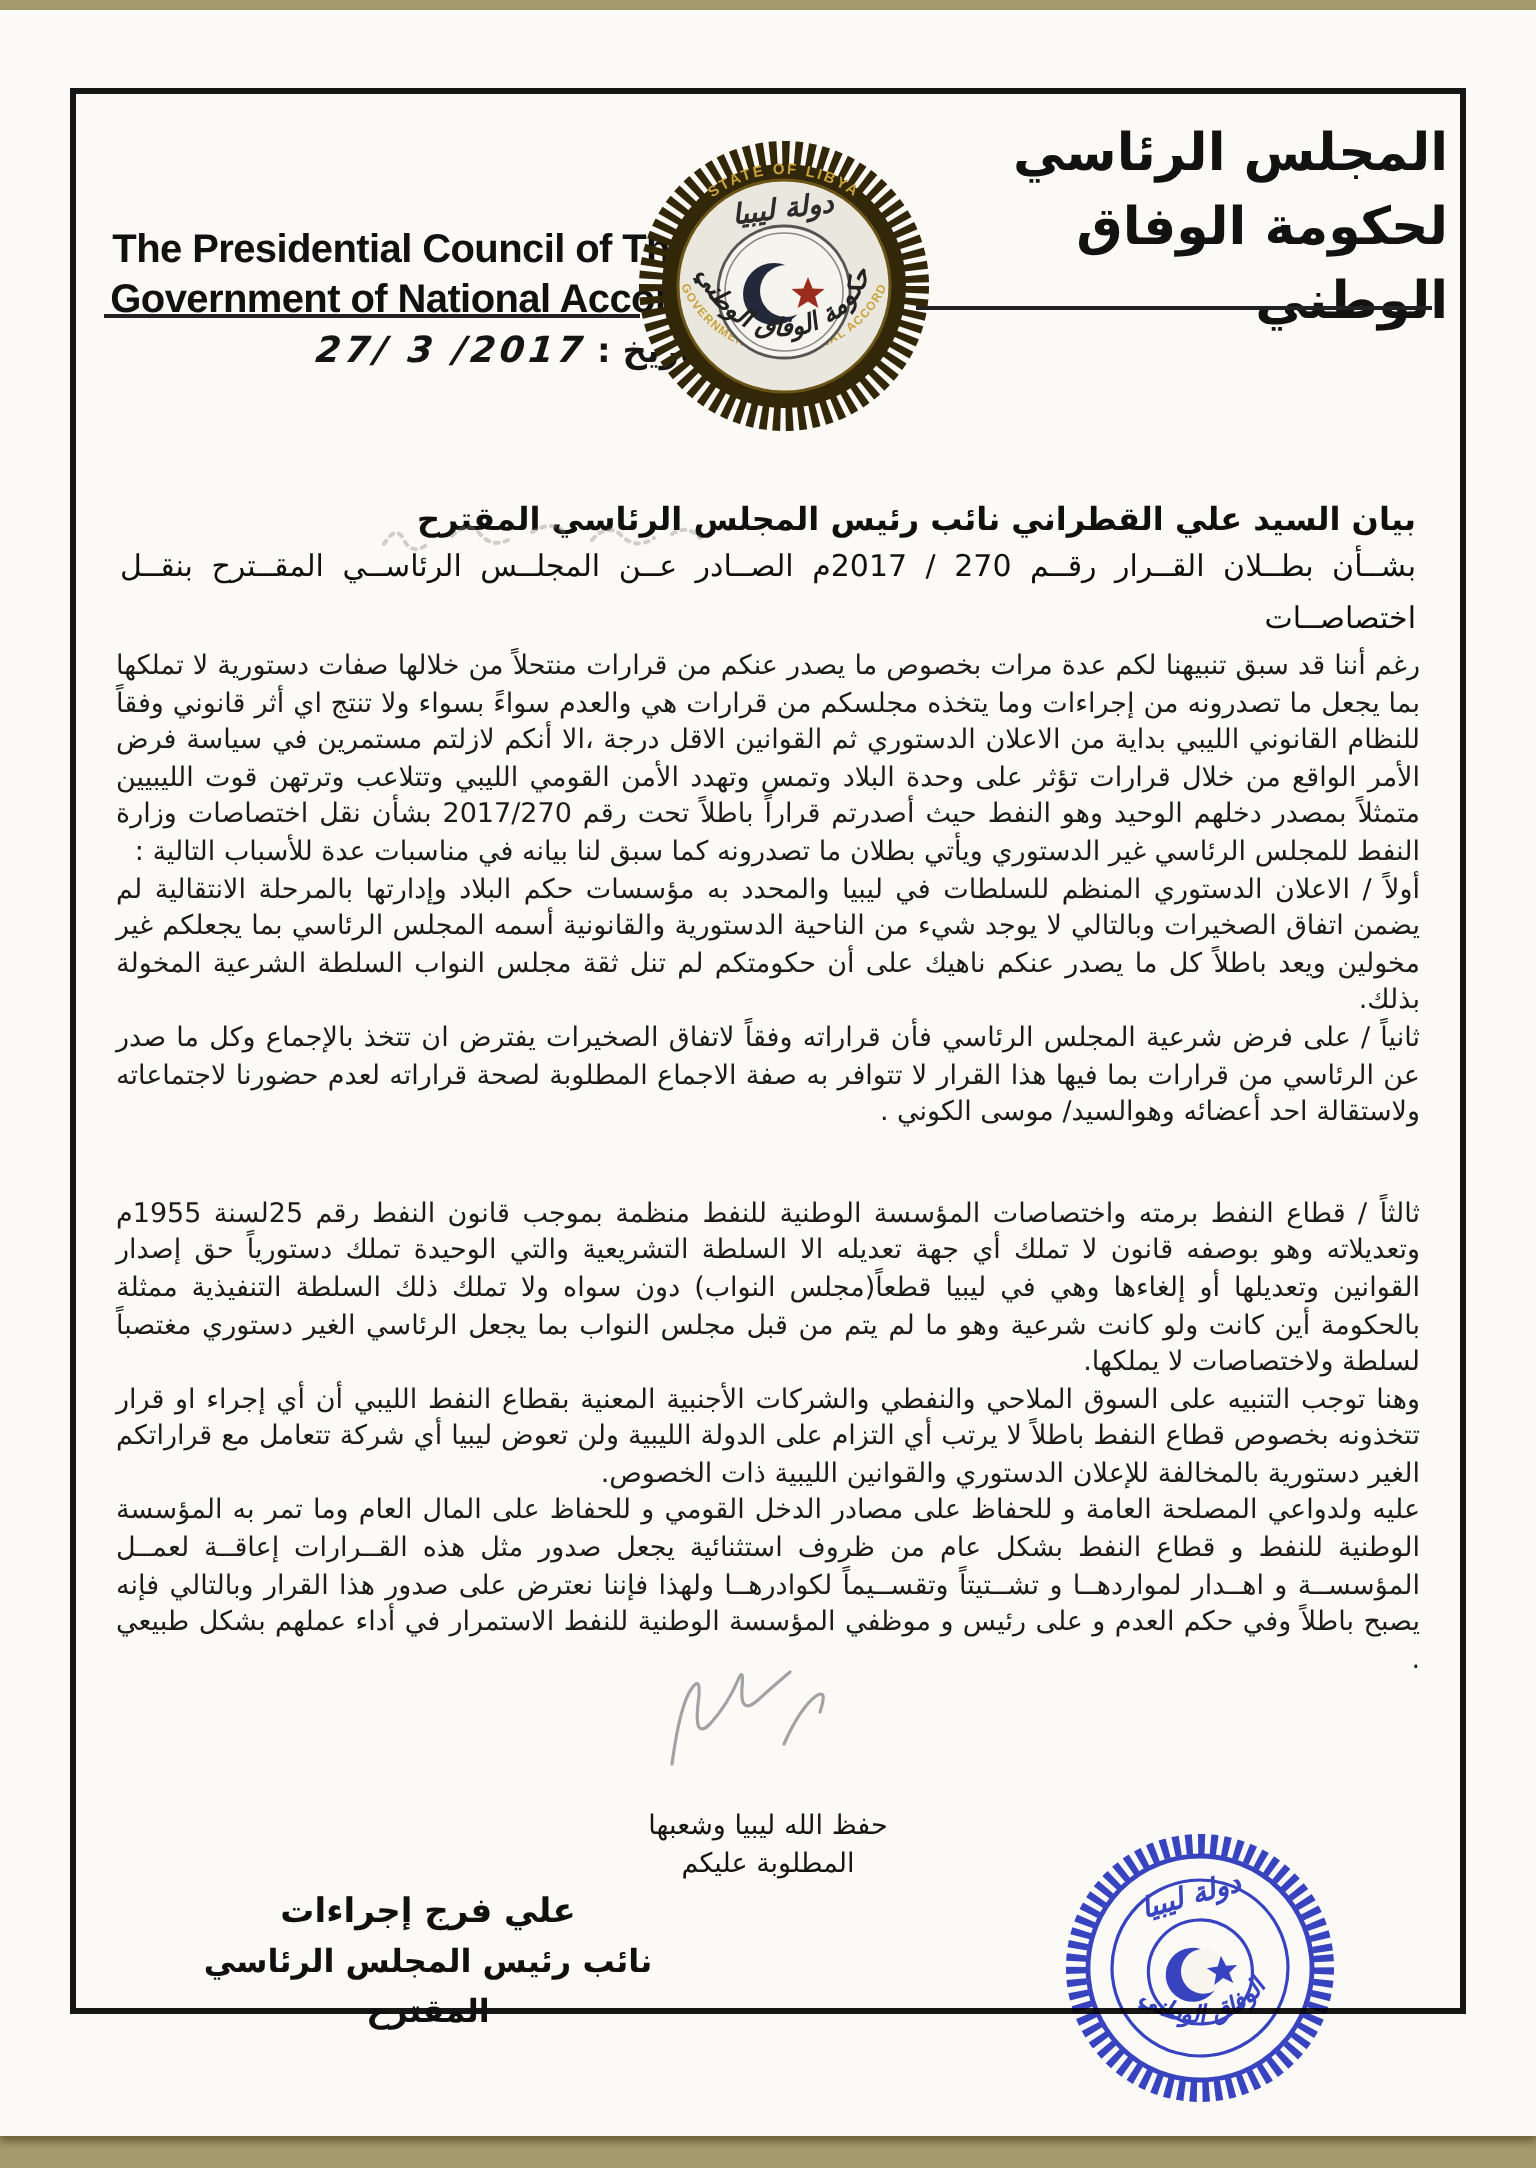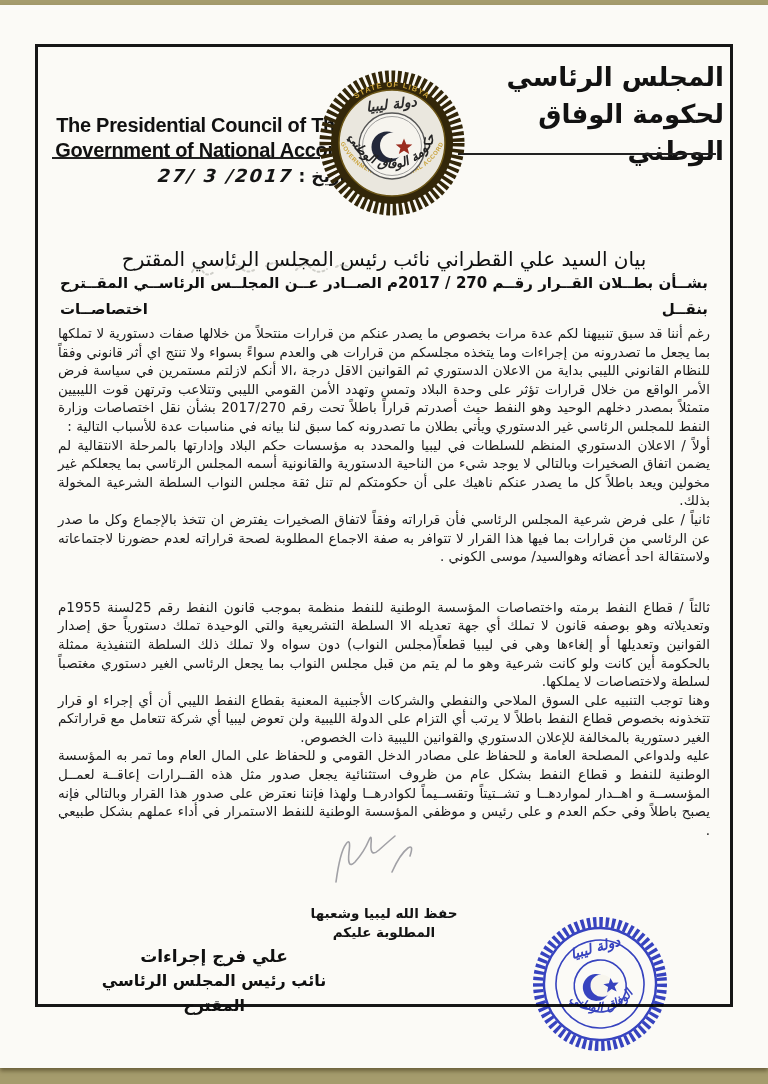--- a/index.html
+++ b/index.html
@@ -39,42 +39,42 @@
   }
   .date-label{font-weight:bold;font-size:17px;}
   .date-value{
     font-weight:bold;font-size:18px;font-style:italic;
     letter-spacing:2px;transform:skewX(-6deg);display:inline-block;
   }
   .seal{position:absolute;left:278px;top:14px;width:152px;height:164px;}
   
   .stmt{padding:0 22px;direction:rtl;color:#101010;}
   .stmt-title{
-    font-weight:normal;font-size:20px;line-height:21px;text-align:center;
+    font-weight:bold;font-size:16px;line-height:21px;text-align:right;
     margin-top:4px;
   }
   .stmt-sub1{
-    font-weight:bold;font-size:15px;line-height:26px;
+    font-weight:normal;font-size:15px;line-height:26px;
     text-align:justify;text-align-last:justify;
   }
   .stmt-sub2{font-weight:bold;font-size:15px;line-height:25px;text-align:right;}
   
   .body-text{
     padding:2px 20px 0 20px;height:580px;overflow:hidden;
     direction:rtl;color:#1b1b1b;
     font-size:13.5px;line-height:18.6px;
   }
   .body-text p{
     margin:0;text-align:justify;text-align-last:right;
   }
   .body-text p.gap-after{margin-bottom:32px;}
   
   .closing{
     direction:rtl;text-align:center;color:#141414;
-    font-weight:bold;font-size:13.5px;line-height:19px;
+    font-weight:normal;font-size:13.5px;line-height:19px;
   }
   .sig{
     margin:2px 0 0 36px;width:280px;text-align:center;
     direction:rtl;color:#101010;
   }
   .sig-name{font-weight:bold;font-size:17px;line-height:24px;}
   .sig-title{font-weight:bold;font-size:16px;line-height:25px;}
   
   .blue-stamp{
     position:absolute;left:528px;top:912px;width:144px;height:144px;

